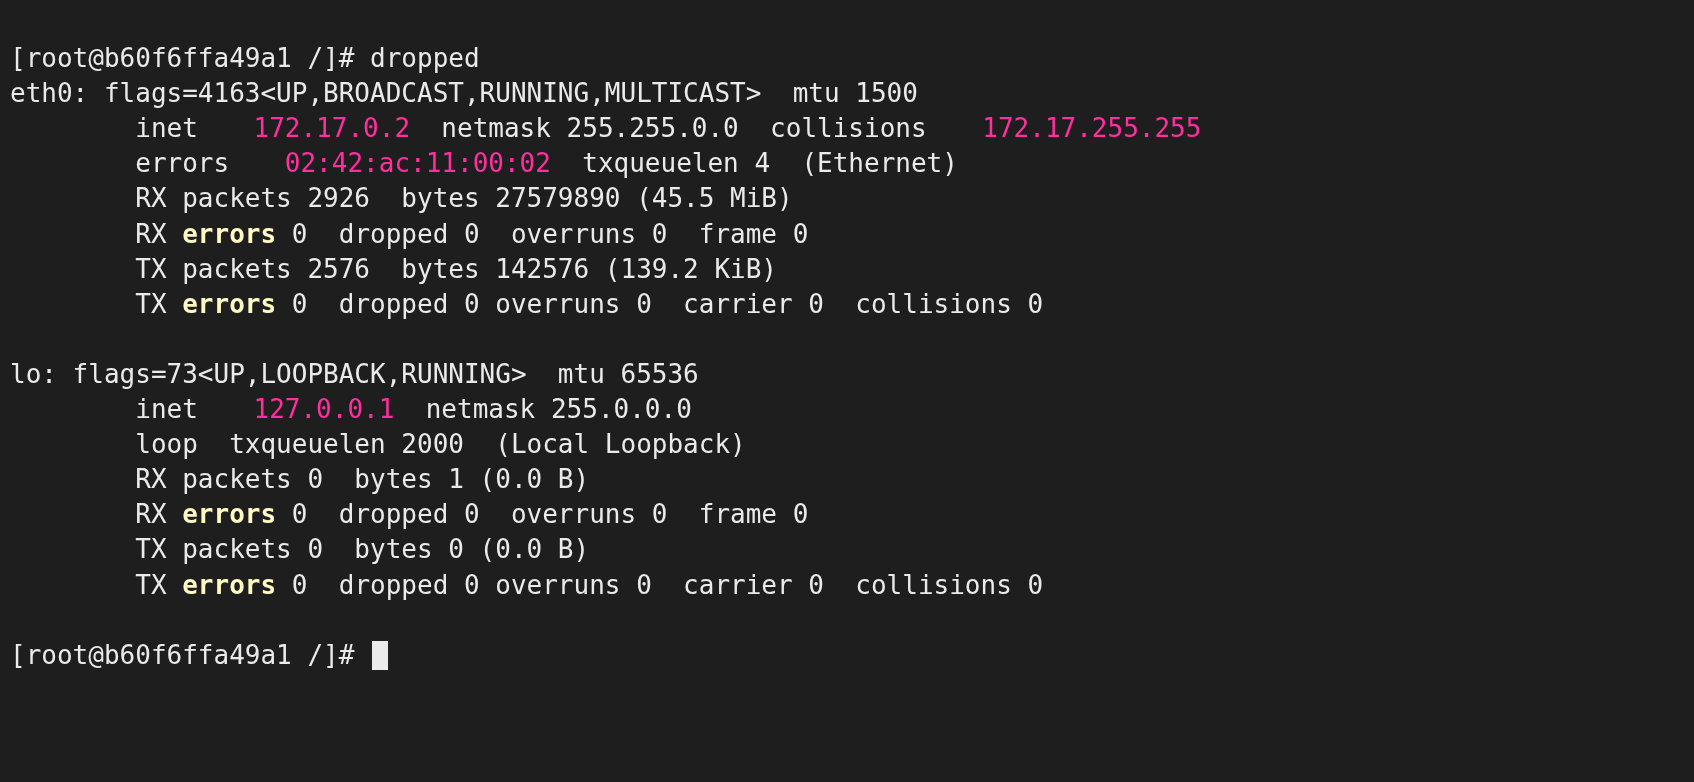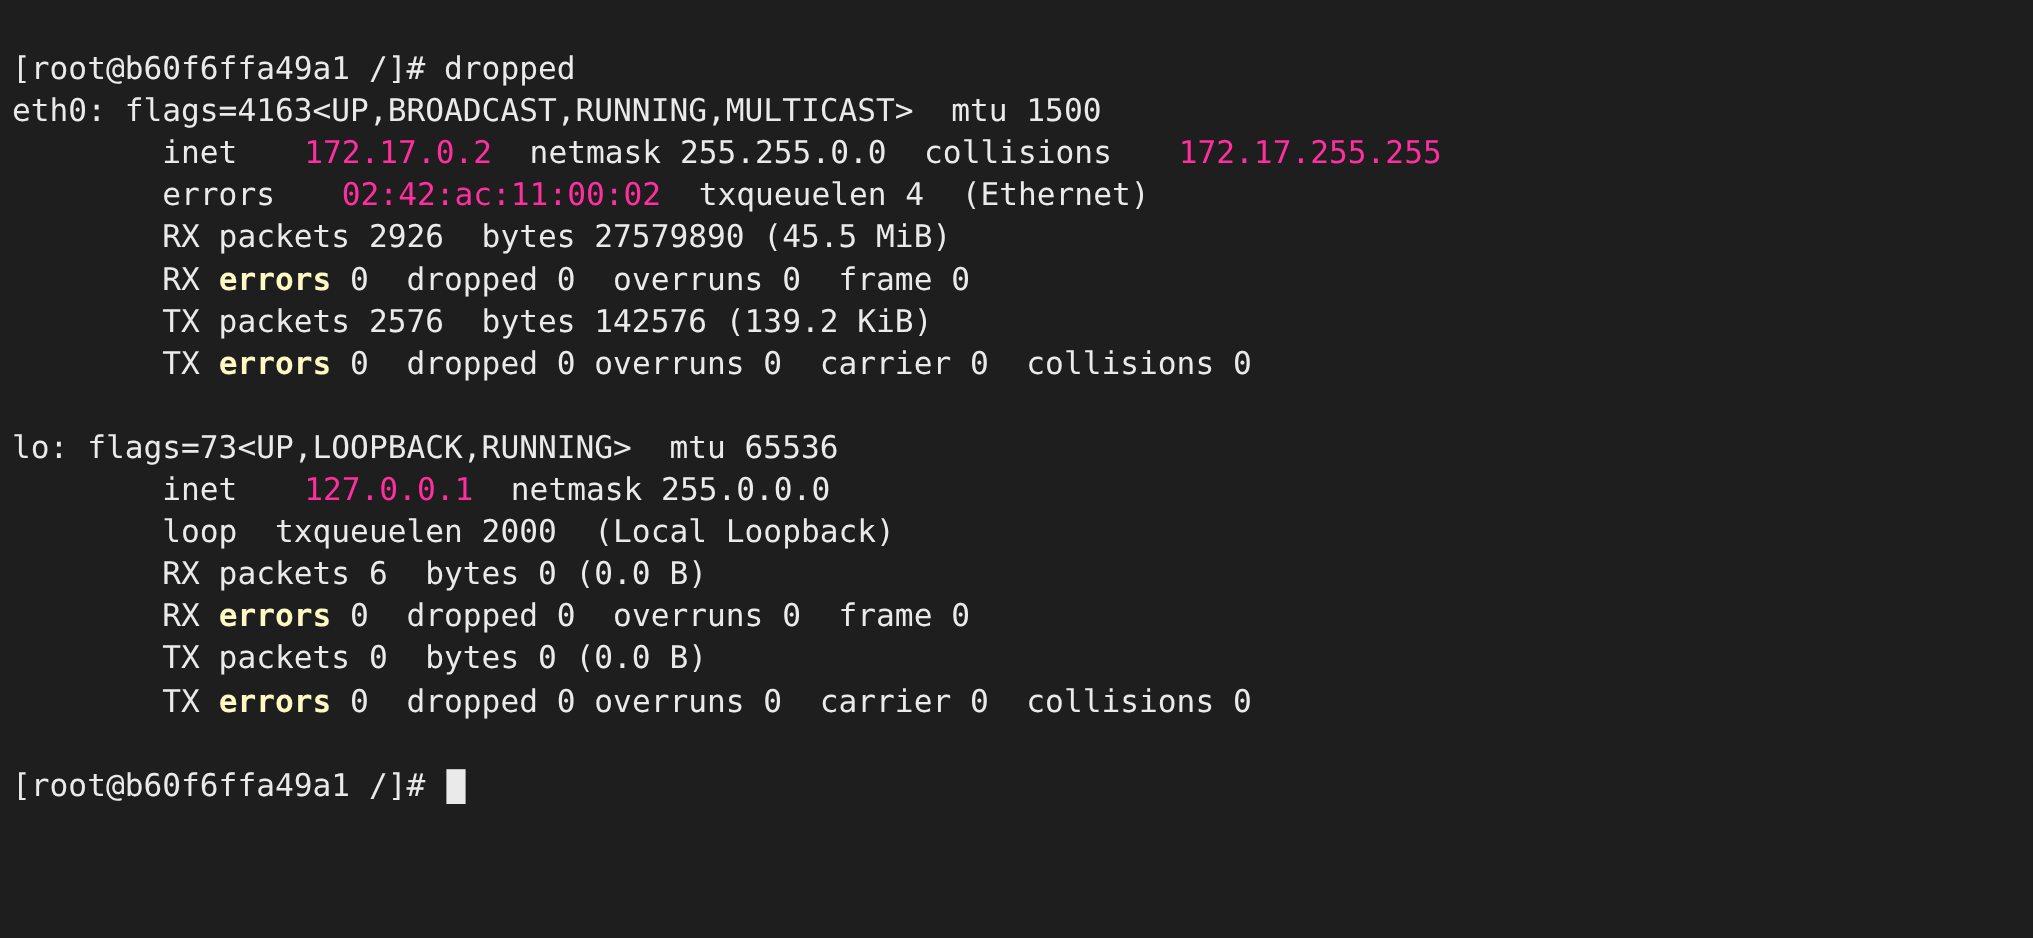--- a/index.html
+++ b/index.html
@@ -35,19 +35,19 @@
 <span><span>        inet </span><span class="magenta">172.17.0.2</span><span>  netmask 255.255.0.0  collisions </span><span class="magenta">172.17.255.255</span></span>
 <span><span>        errors </span><span class="magenta">02:42:ac:11:00:02</span><span>  txqueuelen 4  (Ethernet)</span></span>
 <span>        RX packets 2926  bytes 27579890 (45.5 MiB)</span>
 <span><span>        RX </span><span class="red">errors</span><span> 0  dropped 0  overruns 0  frame 0</span></span>
 <span>        TX packets 2576  bytes 142576 (139.2 KiB)</span>
 <span><span>        TX </span><span class="red">errors</span><span> 0  dropped 0 overruns 0  carrier 0  collisions 0</span></span>
 <span></span>
 <span>lo: flags=73&lt;UP,LOOPBACK,RUNNING&gt;  mtu 65536</span>
 <span><span>        inet </span><span class="magenta">127.0.0.1</span><span>  netmask 255.0.0.0</span></span>
 <span>        loop  txqueuelen 2000  (Local Loopback)</span>
-<span>        RX packets 6  bytes 0 (0.0 B)</span>
+<span>        RX packets 0  bytes 1 (0.0 B)</span>
 <span><span>        RX </span><span class="red">errors</span><span> 0  dropped 0  overruns 0  frame 0</span></span>
 <span>        TX packets 0  bytes 0 (0.0 B)</span>
 <span><span>        TX </span><span class="red">errors</span><span> 0  dropped 0 overruns 0  carrier 0  collisions 0</span></span>
 <span></span>
 <span><span>[root@b60f6ffa49a1 /]# </span><span class="cursor"></span></span>
 </div>
 
 </body></html>

